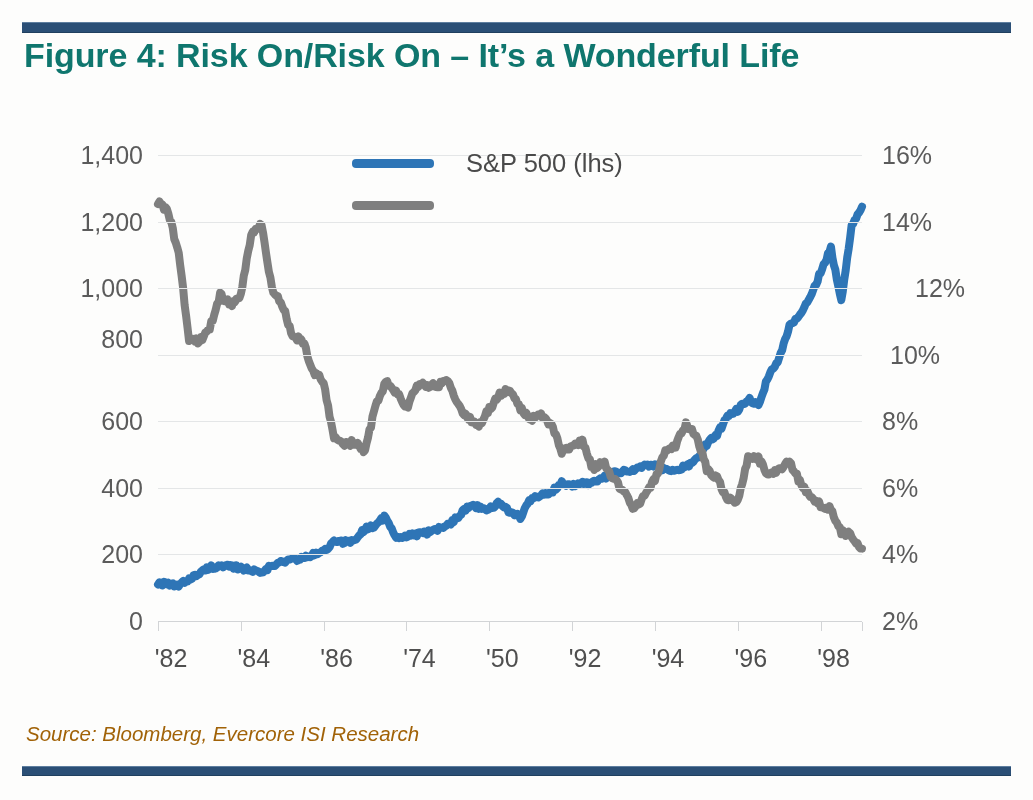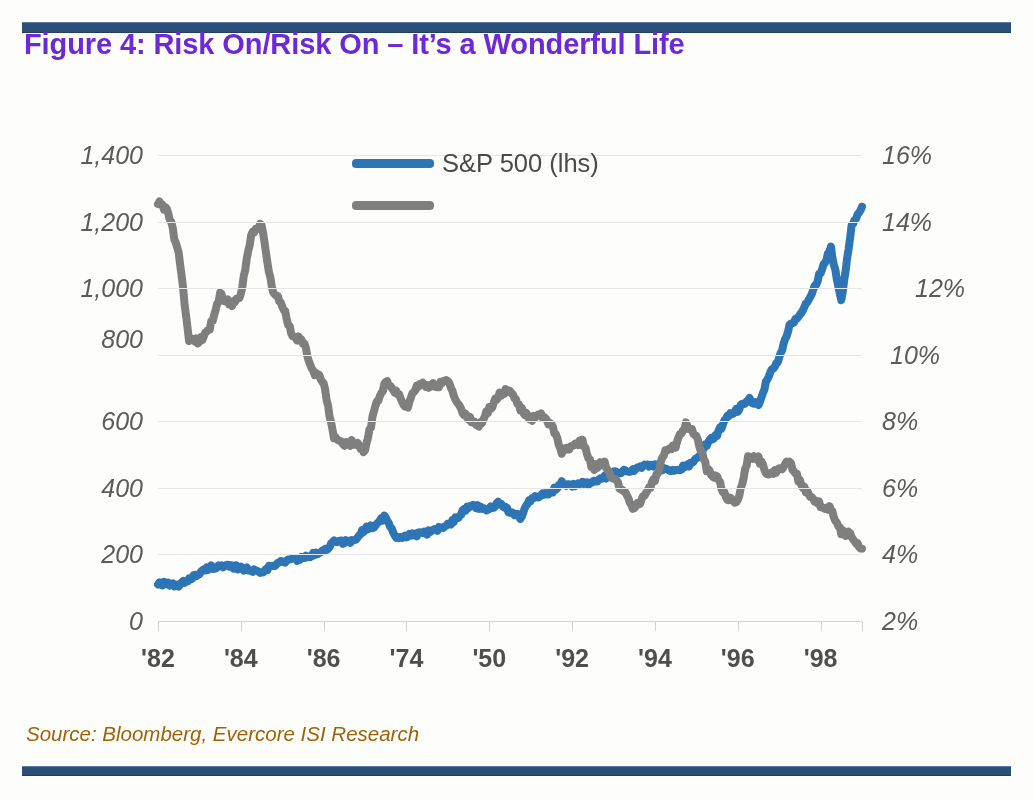--- a/index.html
+++ b/index.html
@@ -35,25 +35,25 @@
     border-top: 1px solid #5e7e9f;
     border-bottom: 1px solid #20405f;
     box-sizing: border-box;
   }
   .rule-top { top: 22px; }
   .rule-bottom { top: 766px; height: 10px; }
 
   .fig-title {
     position: absolute;
     left: 24px;
-    top: 28px;
-    font-size: 29px;
+    top: 36px;
+    font-size: 34px;
     font-weight: bold;
     letter-spacing: -0.1px;
-    color: #6d28d9;
+    color: #0f766e;
     white-space: nowrap;
   }
 
   .source-line {
     position: absolute;
     left: 26px;
     top: 722px;
     font-size: 20.5px;
     font-style: italic;
     color: #a16207;
@@ -100,21 +100,20 @@
     background: #d2d4d6;
     top: 467px;
   }
 
   .ylabel-left, .ylabel-right {
     position: absolute;
     font-size: 25px;
     color: #5b5b5b;
     white-space: nowrap;
     line-height: 1;
-    font-style: italic;
   }
   .ylabel-left  { right: 0; text-align: right; }
   .ylabel-right { left: 0;  text-align: right;  }
 
   .ylabels-left {
     position: absolute;
     left: 38px;
     top: 35px;
     width: 105px;
     height: 467px;
@@ -122,25 +121,24 @@
   .ylabels-right {
     position: absolute;
     left: 882px;
     top: 35px;
     width: 110px;
     height: 467px;
   }
 
   .xlabels {
     position: absolute;
-    left: 158px;
+    left: 171px;
     top: 512px;
     width: 704px;
     height: 40px;
-    font-weight: bold;
   }
   .xlabel {
     position: absolute;
     font-size: 25px;
     color: #4f4f4f;
     transform: translateX(-50%);
     white-space: nowrap;
     line-height: 1;
   }
 
@@ -160,20 +158,21 @@
     width: 82px;
     height: 9px;
     border-radius: 4px;
     margin-right: 8px;
     flex: 0 0 auto;
   }
   .legend-label {
     font-size: 25.5px;
     color: #4a4a4a;
     white-space: nowrap;
+    margin-left: 24px;
   }
 
   svg.series-svg {
     position: absolute;
     left: 0; top: 0;
     width: 100%;
     height: 100%;
     overflow: visible;
   }
 </style>

